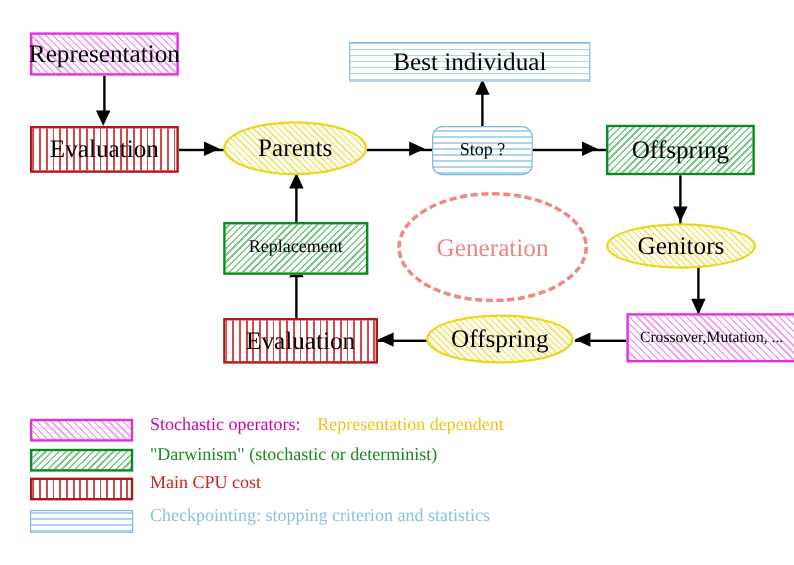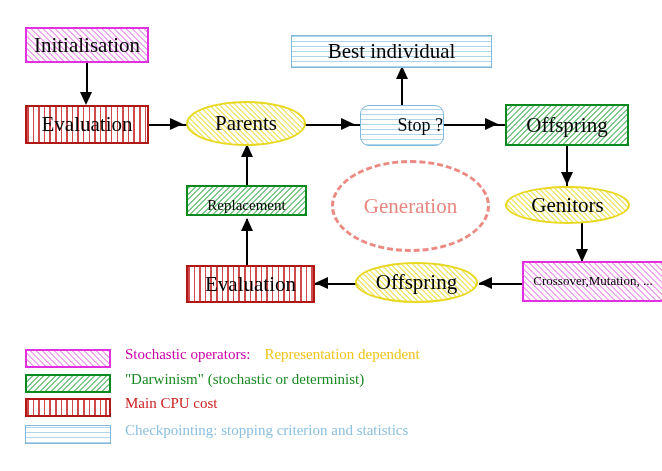--- a/index.html
+++ b/index.html
@@ -78,23 +78,23 @@
   }
 
   .ellipse { border-radius: 50%; }
   .rounded { border-radius: 9px; }
 
   
   #n-initialisation { left:25px;  top:27px;  width:124px; height:36px; font-size:21px; }
   #n-eval-top       { left:25px;  top:105px; width:124px; height:39px; font-size:21px; }
   #n-parents        { left:186px; top:101px; width:120px; height:45px; font-size:21px; }
   #n-best           { left:291px; top:35px;  width:201px; height:33px; font-size:21px; }
-  #n-stop           { left:360px; top:105px; width:84px;  height:41px; font-size:18px;justify-content:flex-end; }
+  #n-stop           { left:360px; top:105px; width:84px;  height:41px; font-size:15px; }
   #n-selection      { left:505px; top:104px; width:124px; height:42px; font-size:21px; }
-  #n-replacement    { left:186px; top:185px; width:121px; height:31px; font-size:15px;align-items:flex-end; }
+  #n-replacement    { left:186px; top:185px; width:121px; height:44px; font-size:15px; }
   #n-generation     { left:331px; top:160px; width:159px; height:92px; font-size:21px;
                       color:#e8867f; border:3.5px dashed #ea8a82; background:transparent;
                       border-radius:50%; }
   #n-genitors       { left:505px; top:186px; width:125px; height:38px; font-size:21px; }
   #n-crossover      { left:522px; top:261px; width:142px; height:41px; font-size:13px;
                       flex-direction:row; line-height:1.25; }
   #n-eval-bottom    { left:186px; top:265px; width:129px; height:38px; font-size:21px; }
   #n-offspring      { left:355px; top:262px; width:123px; height:41px; font-size:21px; }
 
   
@@ -150,21 +150,21 @@
   <div class="conn h" style="left:315px; top:283px; width:42px;"></div>
   <div class="arrow left" style="left:315px; top:277px;"></div>
 
   <div class="conn v" style="left:246px; top:219px; height:48px;"></div>
   <div class="arrow up" style="left:241px; top:218px;"></div>
 
   <div class="conn v" style="left:246px; top:145px; height:42px;"></div>
   <div class="arrow up" style="left:241px; top:144px;"></div>
 
   <div id="n-initialisation" class="node hatch-magenta">
-    <span class="lbl">Initialisation</span>
+    <span class="lbl">Representation</span>
   </div>
 
   <div id="n-eval-top" class="node hatch-red">
     <span class="lbl">Evaluation</span>
   </div>
 
   <div id="n-parents" class="node hatch-yellow ellipse">
     <span class="lbl">Parents</span>
   </div>
 

